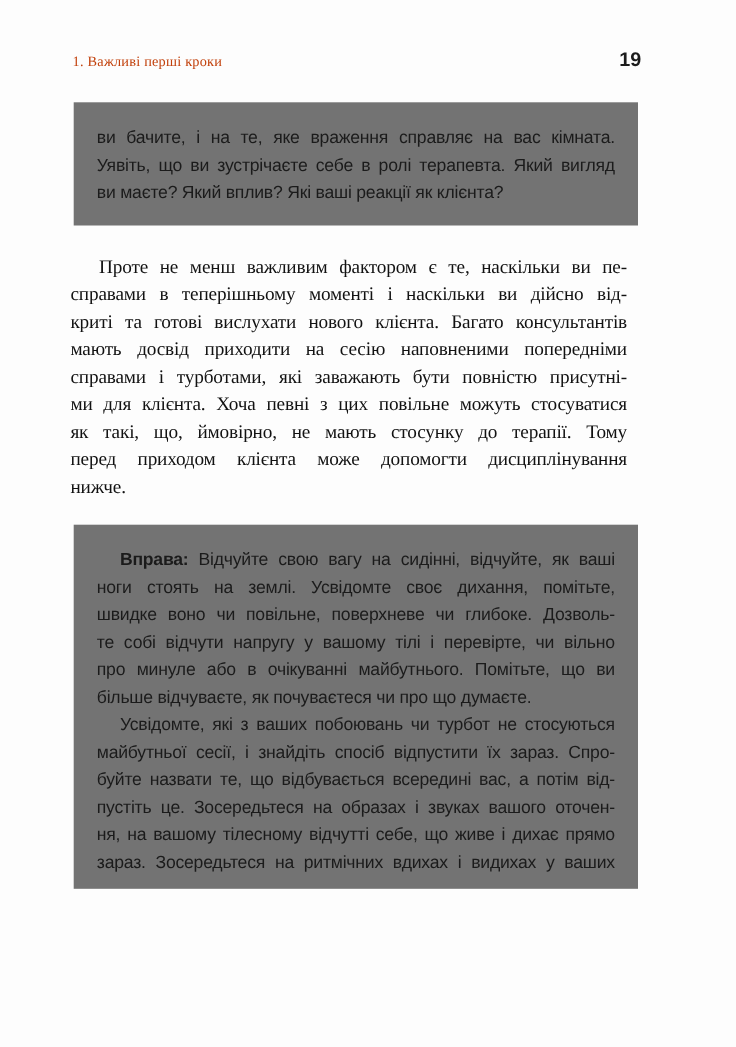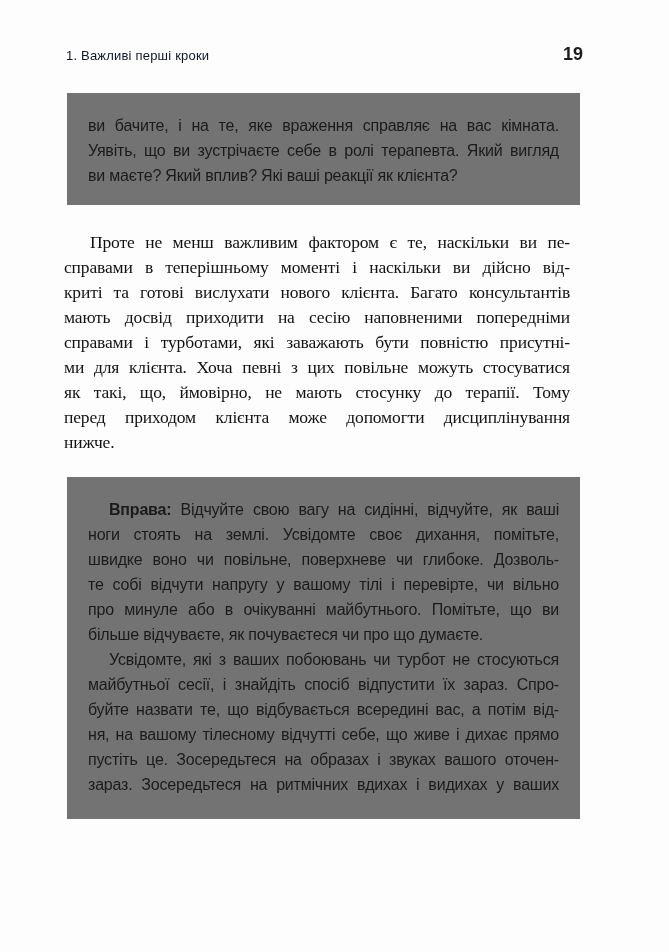--- a/index.html
+++ b/index.html
@@ -17,22 +17,23 @@
     top: 44px;
     left: 66px;
     right: 86px;
     display: flex;
     justify-content: space-between;
     align-items: baseline;
     font-family: "Liberation Sans", sans-serif;
   }
   .chapter {
     font-size: 13px;
-    color: #0f172a;
+    color: #c2410c;
     letter-spacing: 0.2px;
+    font-family: Liberation Serif, serif;
   }
   .pagenum {
     font-size: 18px;
     font-weight: 700;
     color: #1c1c1c;
   }
   .content {
     position: absolute;
     left: 64px;
     top: 93px;
@@ -42,21 +43,21 @@
     background: #737373;
     margin-left: 3px;
     margin-right: 2px;
     padding: 20px 21px 16px 21px;
     font-family: "Liberation Sans", sans-serif;
     font-size: 16px;
     letter-spacing: -0.2px;
     color: #1b1b1b;
   }
   .graybox.intro { padding-bottom: 17px; }
-  .graybox.exercise { padding-bottom: 22px; }
+  .graybox.exercise { padding-bottom: 11px; }
   .bodypara {
     margin: 25px 12px 22px 0;
     font-size: 17.5px;
     letter-spacing: -0.15px;
     color: #121212;
   }
   .tline {
     line-height: 25px;
     text-align: justify;
     text-align-last: justify;
@@ -103,20 +104,20 @@
           <div class="tline">ноги стоять на землі. Усвідомте своє дихання, помітьте,</div>
           <div class="tline">швидке воно чи повільне, поверхневе чи глибоке. Дозволь-</div>
           <div class="tline">те собі відчути напругу у вашому тілі і перевірте, чи вільно</div>
           <div class="tline">про минуле або в очікуванні майбутнього. Помітьте, що ви</div>
           <div class="tline last">більше відчуваєте, як почуваєтеся чи про що думаєте.</div>
         </div>
       <div>
           <div class="tline indent">Усвідомте, які з ваших побоювань чи турбот не стосуються</div>
           <div class="tline">майбутньої сесії, і знайдіть спосіб відпустити їх зараз. Спро-</div>
           <div class="tline">буйте назвати те, що відбувається всередині вас, а потім від-</div>
+          <div class="tline">пустіть це. Зосередьтеся на образах і звуках вашого оточен-</div>
           <div class="tline">ня, на вашому тілесному відчутті себе, що живе і дихає прямо</div>
-          <div class="tline">пустіть це. Зосередьтеся на образах і звуках вашого оточен-</div>
           <div class="tline">зараз. Зосередьтеся на ритмічних вдихах і видихах у ваших</div>
         </div>
     </section>
 
   </main>
 </div>
 
 </body></html>

